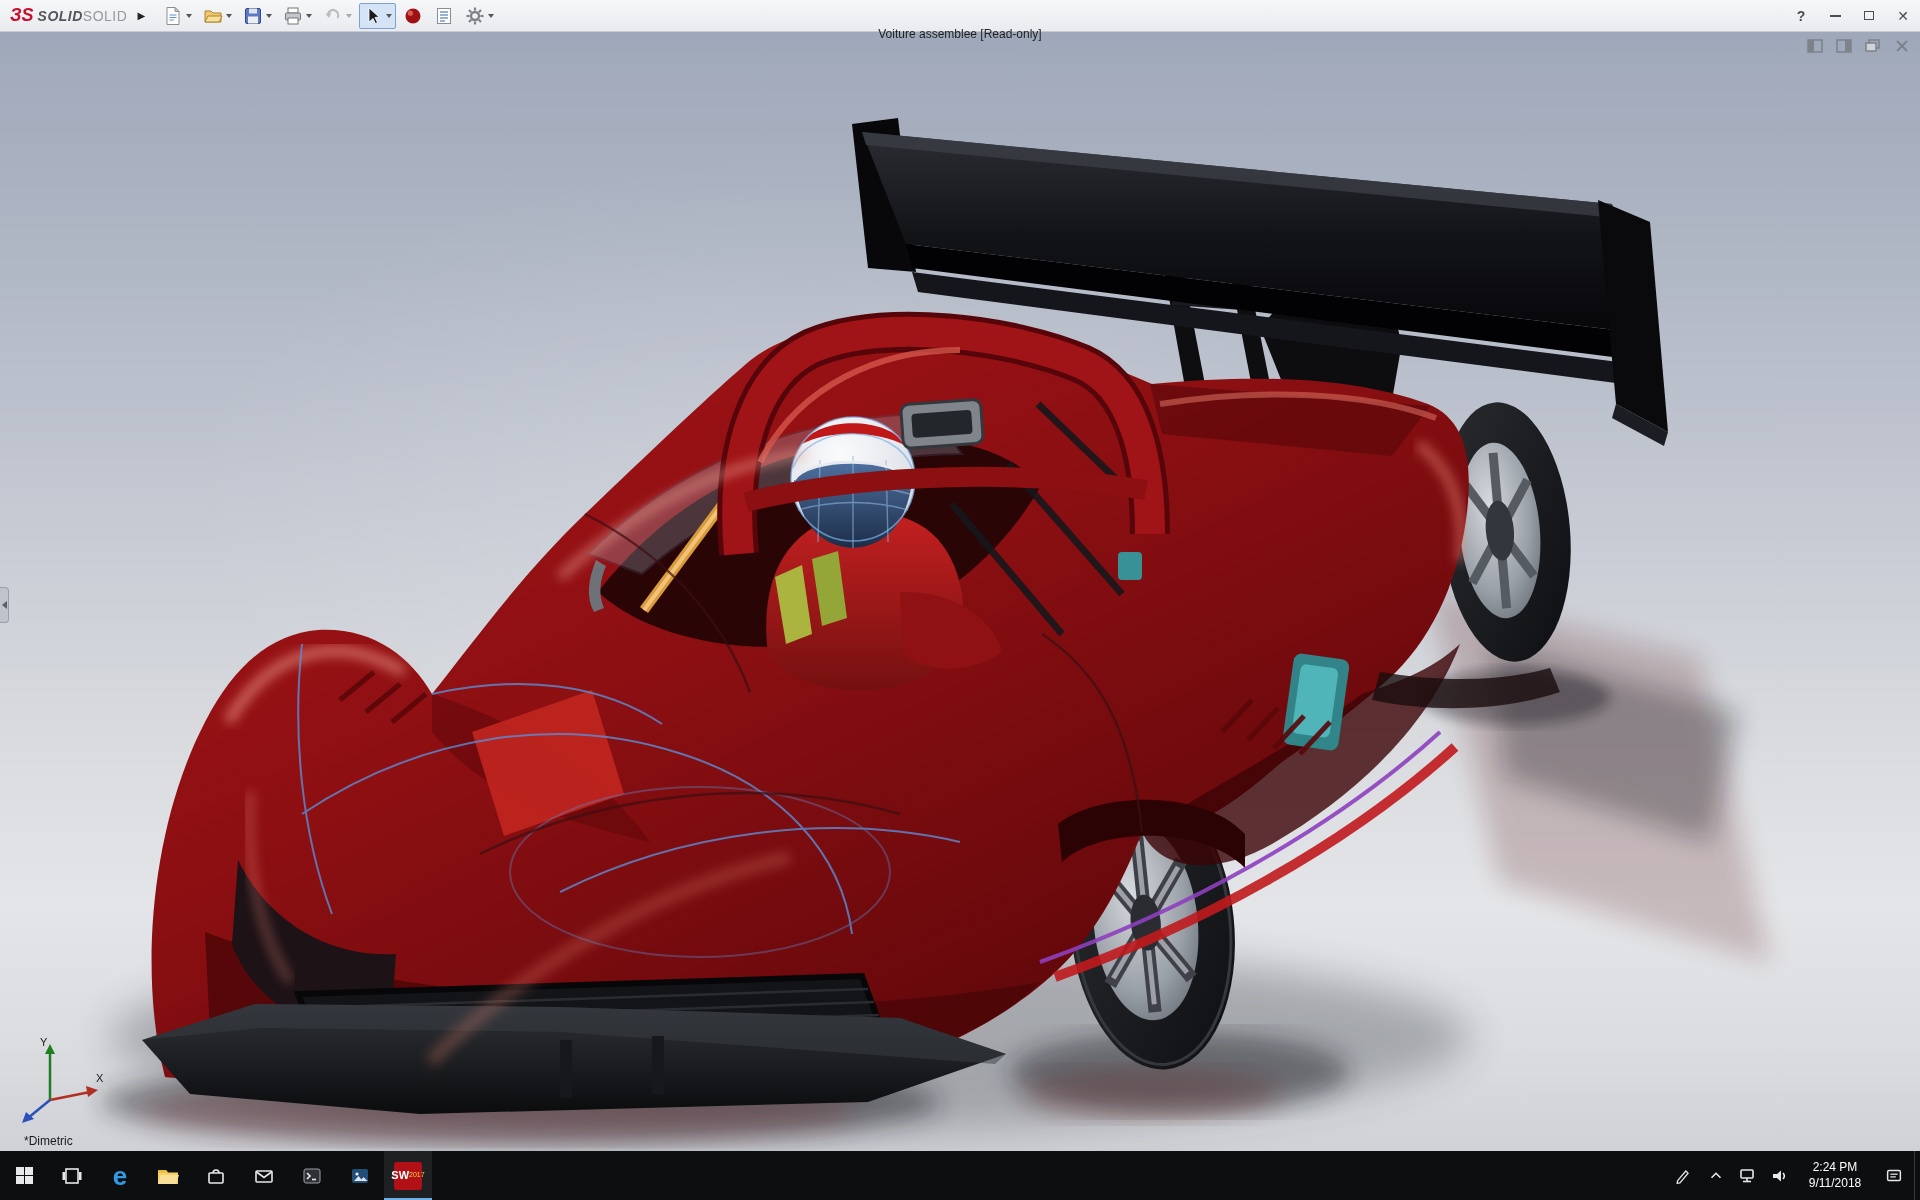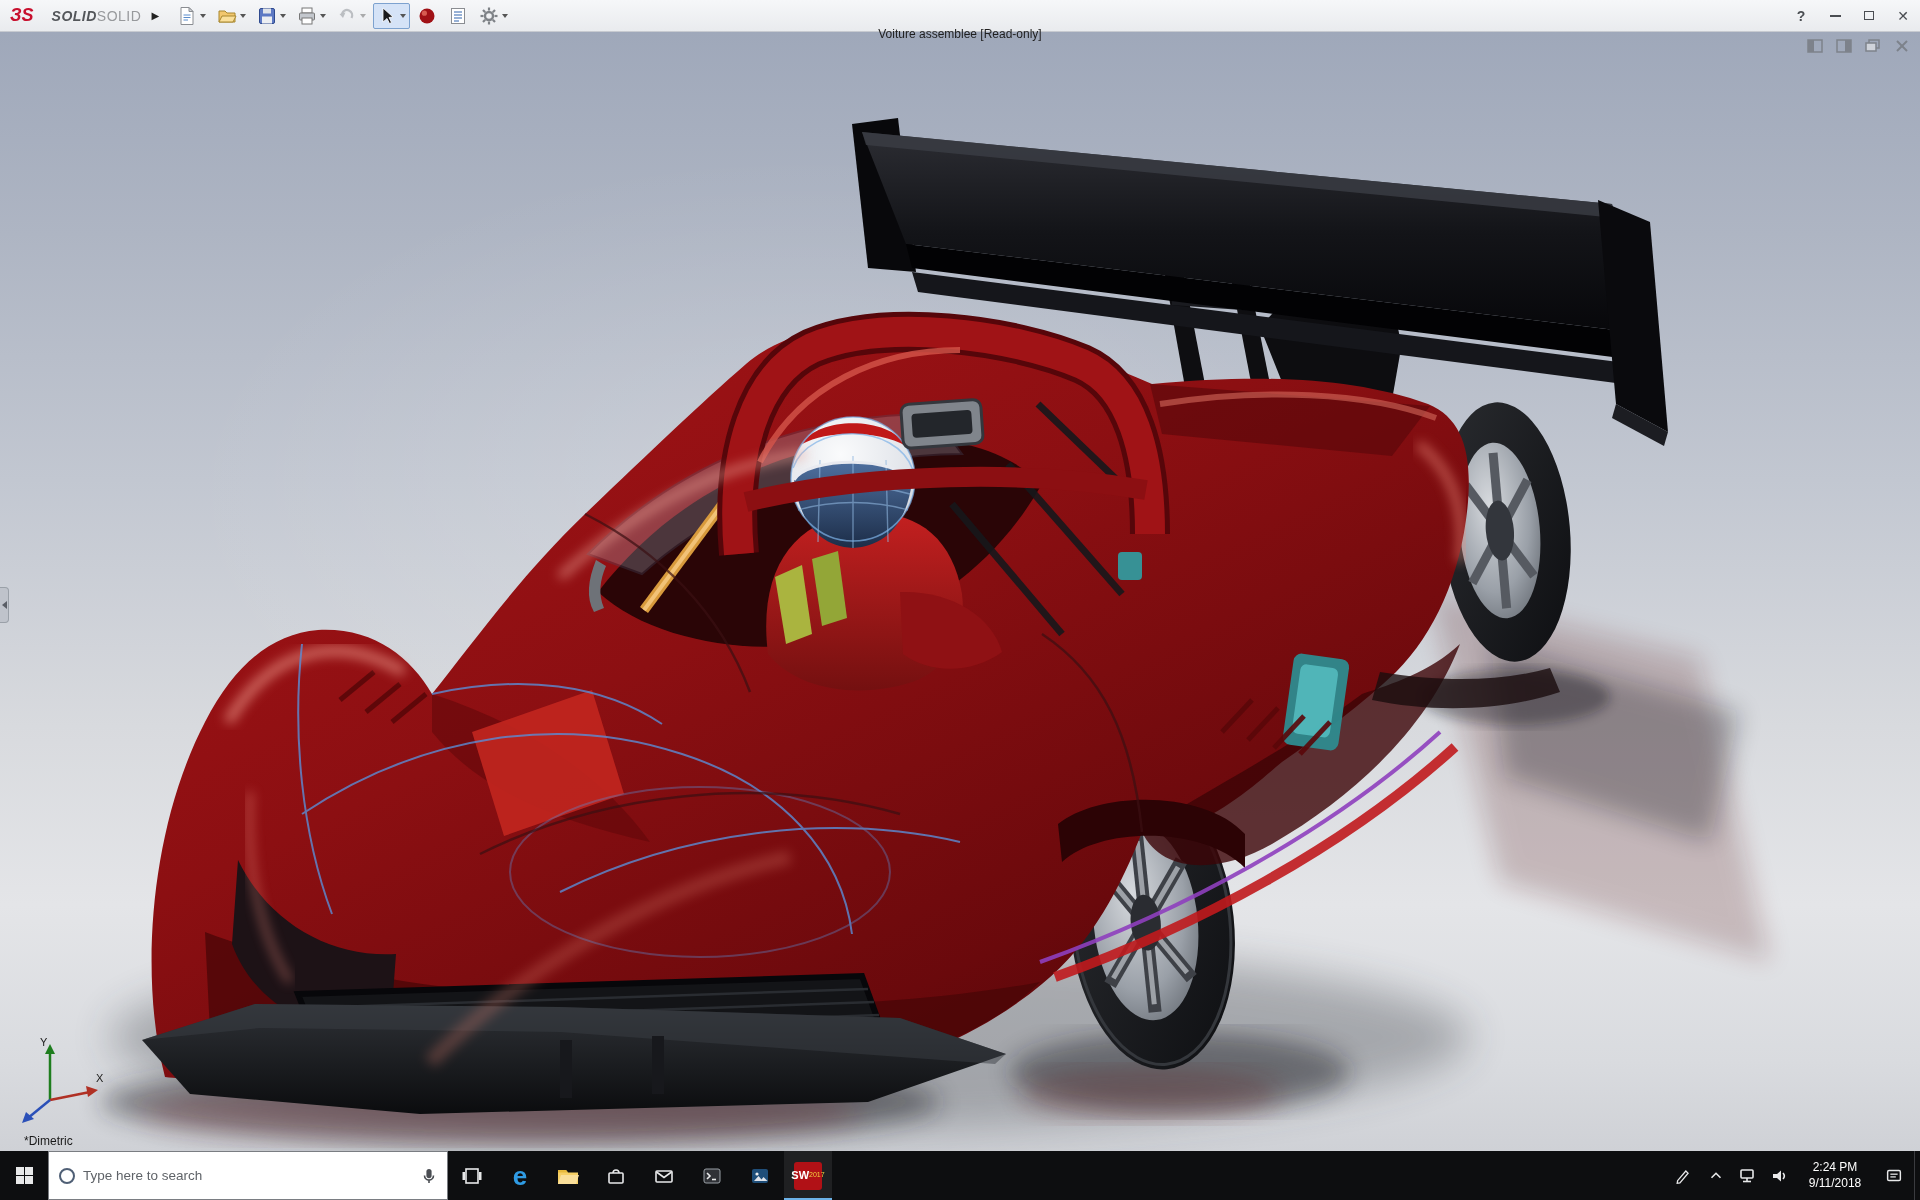--- a/index.html
+++ b/index.html
@@ -4,21 +4,21 @@
 <style>
   * { margin:0; padding:0; box-sizing:border-box; }
   html,body { width:1920px; height:1200px; overflow:hidden;
     font-family:"Liberation Sans",sans-serif; background:#000; }
 
   
   .titlebar { position:absolute; top:0; left:0; width:1920px; height:32px;
     background:linear-gradient(#f6f7f9,#e9ebee); border-bottom:1px solid #c7cad0;
     display:flex; align-items:center; z-index:30; }
   .brand { display:flex; align-items:baseline; padding:0 6px 0 10px; }
-  .brand-mark { color:#c8102e; font-weight:bold; font-style:italic; font-size:18px; margin-right:18px; }
+  .brand-mark { color:#c8102e; font-weight:bold; font-style:italic; font-size:18px; margin-right:4px; }
   .brand-solid { color:#53565a; font-weight:700; font-size:14px; letter-spacing:.5px;font-style:italic; }
   .brand-works { color:#97999c; font-weight:400; font-size:14px; letter-spacing:.5px; }
   .menu-arrow { font-size:10px; color:#222; margin:0 14px 0 4px; cursor:pointer; }
   .tools { display:flex; align-items:center; gap:3px; }
   .tool { display:flex; align-items:center; padding:2px 3px; border:1px solid transparent; border-radius:2px; }
   .tool.pressed { background:#d5e3f7; border:1px solid #7da2cf; }
   .tool.disabled { opacity:.45; }
   .caret { width:0; height:0; border-left:3.5px solid transparent; border-right:3.5px solid transparent;
     border-top:4px solid #555; margin-left:3px; }
   .tb-title { position:absolute; left:50%; transform:translateX(-50%); font-size:12px; color:#1f1f1f;margin-top:36px; }
@@ -454,31 +454,20 @@
 <div class="taskbar">
   <div class="tb-btn">
     <svg width="17" height="17" viewBox="0 0 17 17">
       <rect x="0" y="0" width="8" height="8" fill="#e8e9ea"></rect>
         <rect x="9" y="0" width="8" height="8" fill="#e8e9ea"></rect>
       <rect x="0" y="9" width="8" height="8" fill="#e8e9ea"></rect>
         <rect x="9" y="9" width="8" height="8" fill="#e8e9ea"></rect>
     </svg>
   </div>
 
-  <div class="searchbox">
-    <svg width="20" height="20" viewBox="0 0 20 20">
-        <circle cx="10" cy="10" r="7" fill="none" stroke="#4f5f75" stroke-width="2"></circle>
-      </svg>
-    <input type="text" placeholder="Type here to search" style="">
-    <svg width="20" height="20" viewBox="0 0 20 20">
-        <path d="M10 3 a2.6 2.6 0 0 1 2.6 2.6 v4 a2.6 2.6 0 0 1 -5.2 0 v-4 A2.6 2.6 0 0 1 10 3z" fill="#4a4d52"></path>
-        <path d="M5.5 9.5 a4.5 4.5 0 0 0 9 0" fill="none" stroke="#4a4d52" stroke-width="1.6"></path>
-        <line x1="10" y1="14" x2="10" y2="17" stroke="#4a4d52" stroke-width="1.6"></line>
-      </svg>
-  </div>
 
   <div class="tb-btn">
     <svg width="22" height="22" viewBox="0 0 22 22">
         <rect x="5" y="4" width="12" height="14" fill="none" stroke="#e8e9ea" stroke-width="1.6"></rect>
         <rect x="1.5" y="7" width="2.5" height="8" fill="#e8e9ea"></rect>
         <rect x="18" y="7" width="2.5" height="8" fill="#e8e9ea"></rect>
       </svg>
   </div>
   <div class="tb-btn">
     <span class="edge-e">e</span>

